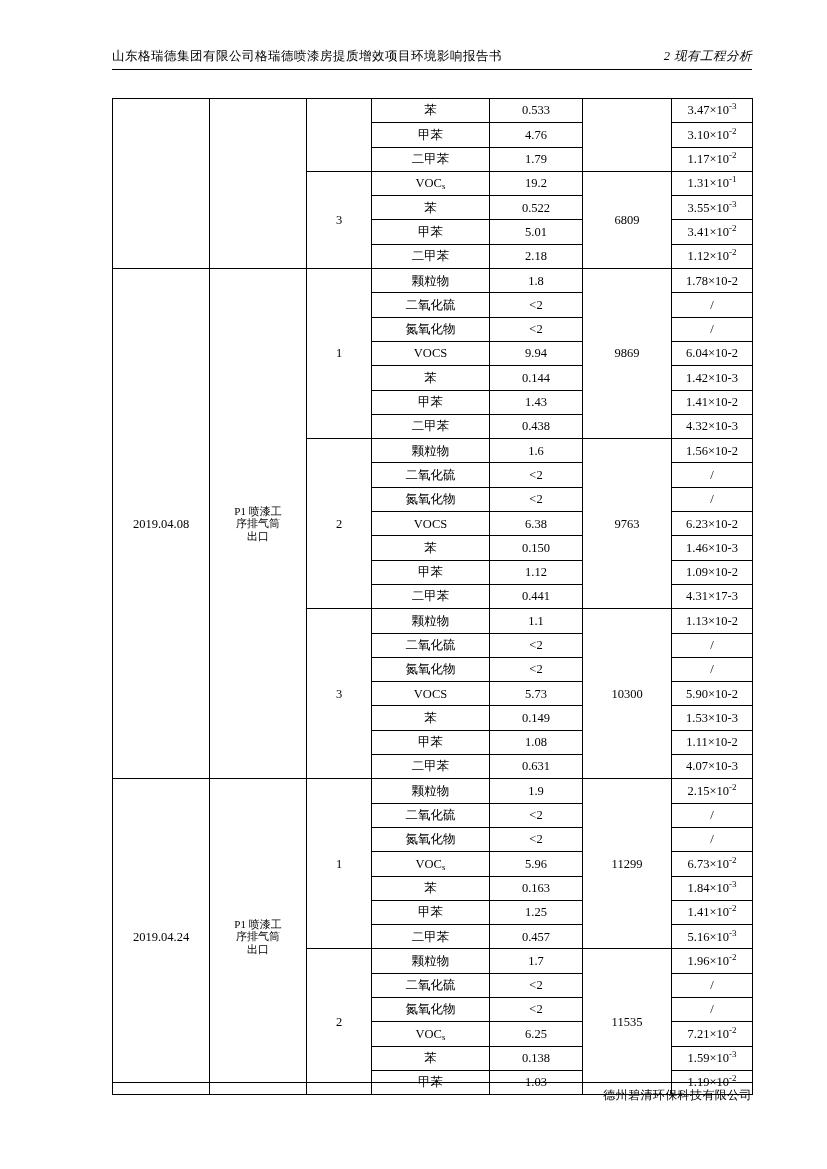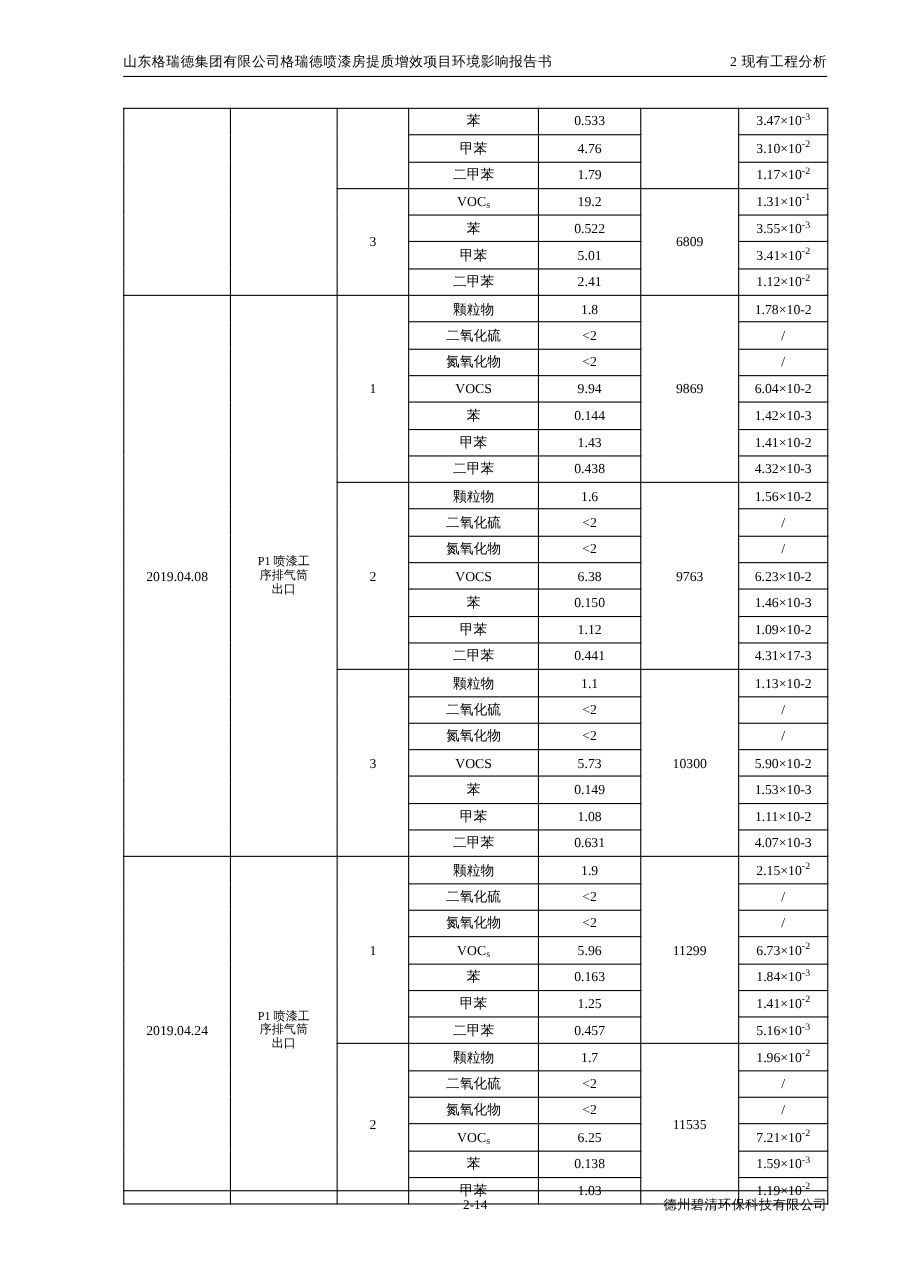--- a/index.html
+++ b/index.html
@@ -28,21 +28,21 @@
     top: 48px;
     width: 640px;
     display: flex;
     justify-content: space-between;
     align-items: flex-end;
     font-size: 12.5px;
     padding-bottom: 4px;
     border-bottom: 1px solid #000;
   }
   .header-left { letter-spacing: 0.5px; }
-  .header-right { letter-spacing: 0.5px; }
+  .header-right { letter-spacing: 0.5px; font-style: italic; }
 
   .footer {
     position: absolute;
     left: 95px;
     top: 1082px;
     width: 640px;
     display: flex;
     justify-content: space-between;
     align-items: flex-start;
     font-size: 12px;
@@ -144,21 +144,21 @@
           <td>0.522</td>
           <td class="nowrap">3.55×10<sup>-3</sup></td>
         </tr>
         <tr>
           <td>甲苯</td>
           <td>5.01</td>
           <td class="nowrap">3.41×10<sup>-2</sup></td>
         </tr>
         <tr>
           <td>二甲苯</td>
-          <td>2.41</td>
+          <td>2.18</td>
           <td class="nowrap">1.12×10<sup>-2</sup></td>
         </tr>
         <tr>
           <td rowspan="21">2019.04.08</td>
           <td rowspan="21" class="cell-multiline">P1 喷漆工<br>序排气筒<br>出口</td>
           <td rowspan="7">1</td>
           <td>颗粒物</td>
           <td>1.8</td>
           <td rowspan="7">9869</td>
           <td class="nowrap">1.78×10-2</td>
@@ -335,17 +335,16 @@
         </tr>
         <tr>
           <td>甲苯</td>
           <td>1.03</td>
           <td class="nowrap">1.19×10<sup>-2</sup></td>
         </tr>
       </tbody>
   </table>
 
   <div class="footer">
-    <div class="footer-center">2-14</div>
     <div class="footer-right">德州碧清环保科技有限公司</div>
   </div>
 
 </div>
 
 </body></html>

